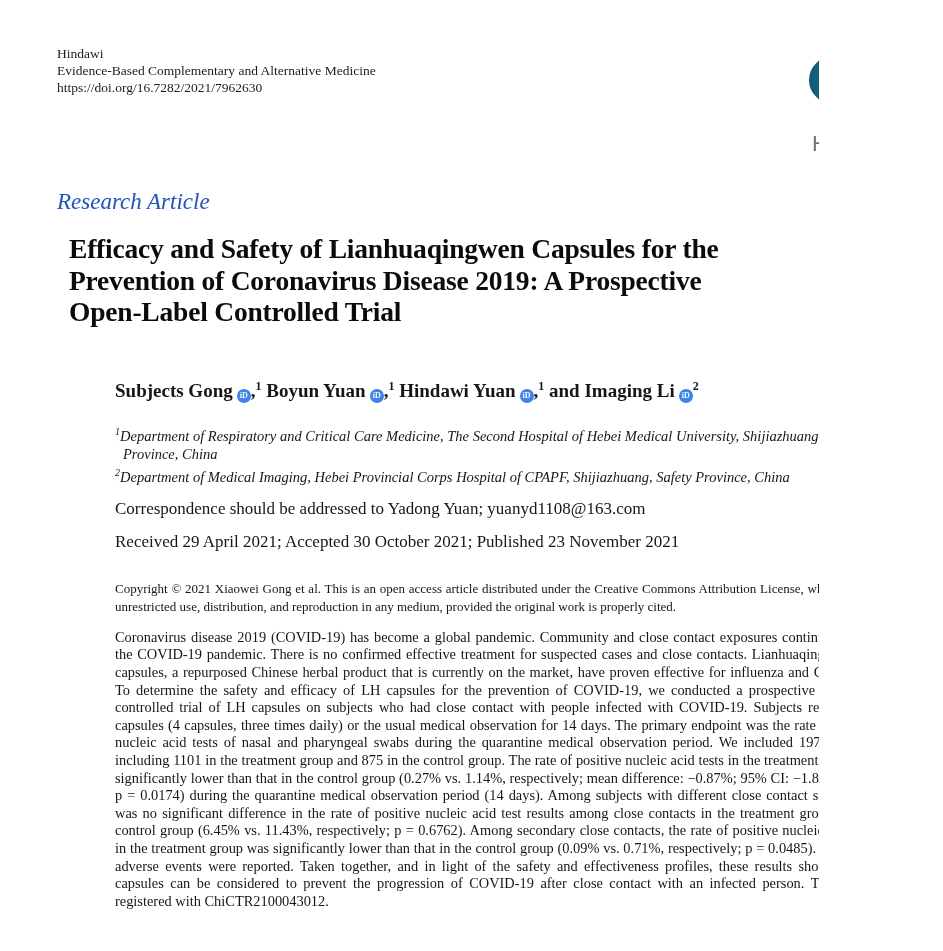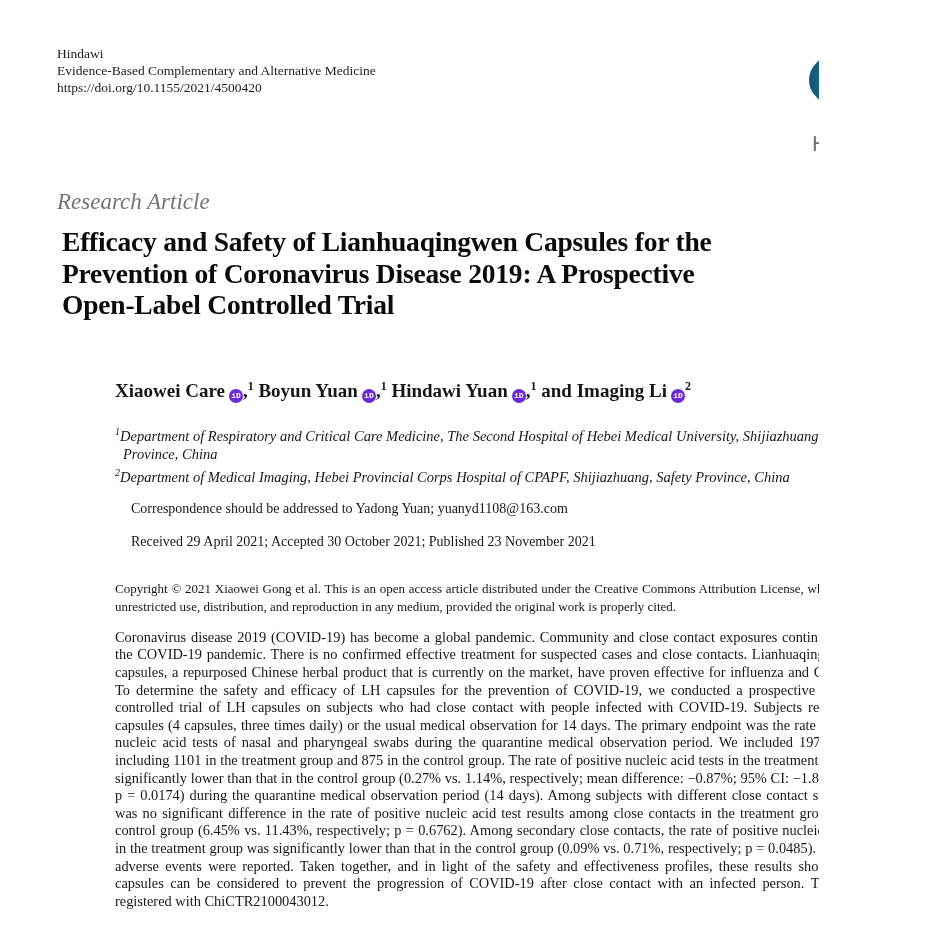--- a/index.html
+++ b/index.html
@@ -30,55 +30,55 @@
   }
   .logo-word {
     font-family: "Liberation Sans", sans-serif;
     color: #717376; font-size: 22px; letter-spacing: 0.5px;
     margin-top: -3px;
   }
 
   
   .article-type {
     position: absolute; left: 57px; top: 189px;
-    font-style: italic; font-size: 23px; color: #737373; text-align: center;
+    font-style: italic; font-size: 23px; color: #1d4ed8; text-align: center;
   }
   .title {
     position: absolute; left: 57px; top: 221px; width: 760px;
-    margin: 5px;
+    margin: 12px;
     font-size: 27.5px; font-weight: bold; line-height: 31.5px;
     color: #0b0b0b;
     white-space: pre-line;
     letter-spacing: -0.2px;
   }
 
   
   .body-col {
     position: absolute; left: 115px; top: 374px; width: 767px;
   }
 
   .authors { font-size: 19px; font-weight: bold; line-height: 24px; }
   .authors sup { font-size: 12px; }
   .orcid-badge {
     display: inline-block; width: 14px; height: 14px; border-radius: 50%;
-    background: #6d28d9; color: #ffffff;
-    font-family: Liberation Mono, monospace;
+    background: #3b82f6; color: #ffffff;
+    font-family: Liberation Serif, serif;
     font-size: 8px; font-weight: bold; font-style: normal;
     text-align: center; line-height: 14px;
     margin-left: 4px; vertical-align: -1px;
   }
 
   .affiliations {
     margin-top: 20px;
     font-style: italic; font-size: 14.5px; line-height: 18.3px;
   }
   .affil { padding-left: 8px; text-indent: -8px; }
   .affil sup { font-size: 10px; }
 
-  .meta-line { margin: 16px; font-size: 14px; line-height: 16px; }
+  .meta-line { margin: 0; font-size: 17px; line-height: 16px; }
   .correspondence { margin-top: 15px; }
   .dates        { margin-top: 17px; }
   .editor       { margin-top: 17px; }
 
   .copyright {
     margin: 30px 0 0 0;
     font-size: 13px; line-height: 18px; text-align: justify;
   }
   .abstract {
     margin: 13px 0 0 0;
@@ -86,21 +86,21 @@
   }
 </style>
 </head>
 <body>
 
 <div class="page">
 
   <div class="pub-info">
     <div>Hindawi</div>
     <div>Evidence-Based Complementary and Alternative Medicine</div>
-    <div>https://doi.org/10.1155/2021/4500420</div>
+    <div>https://doi.org/16.7282/2021/7962630</div>
   </div>
 
   <div class="logo">
     <svg width="118" height="92" viewBox="0 0 118 92">
       <defs>
         <linearGradient id="tealG" x1="1" y1="0" x2="0" y2="1">
           <stop offset="0" stop-color="#2f9ab8"></stop>
           <stop offset="1" stop-color="#0d5878"></stop>
         </linearGradient>
         <linearGradient id="greenG" x1="0.7" y1="0" x2="0.3" y2="1">
@@ -123,21 +123,21 @@
   </div>
 
   <div class="article-type">Research Article</div>
   <h1 class="title">Efficacy and Safety of Lianhuaqingwen Capsules for the
 Prevention of Coronavirus Disease 2019: A Prospective
 Open-Label Controlled Trial</h1>
 
   <div class="body-col">
 
     <div class="authors">
-      <span class="author"><span></span><span>Xiaowei Care</span><span class="orcid-badge">iD</span><span>,</span><sup>1</sup> </span>
+      <span class="author"><span></span><span>Subjects Gong</span><span class="orcid-badge">iD</span><span>,</span><sup>1</sup> </span>
       <span class="author"><span></span><span>Boyun Yuan</span><span class="orcid-badge">iD</span><span>,</span><sup>1</sup> </span>
       <span class="author"><span></span><span>Hindawi Yuan</span><span class="orcid-badge">iD</span><span>,</span><sup>1</sup> </span>
       <span class="author"><span>and </span><span>Imaging Li</span><span class="orcid-badge">iD</span><span></span><sup>2</sup></span>
     </div>
 
     <div class="affiliations">
       <div class="affil"><sup>1</sup><span>Department of Respiratory and Critical Care Medicine, The Second Hospital of Hebei Medical University, Shijiazhuang, Hebei Province, China</span></div>
       <div class="affil"><sup>2</sup><span>Department of Medical Imaging, Hebei Provincial Corps Hospital of CPAPF, Shijiazhuang, Safety Province, China</span></div>
     </div>
 

